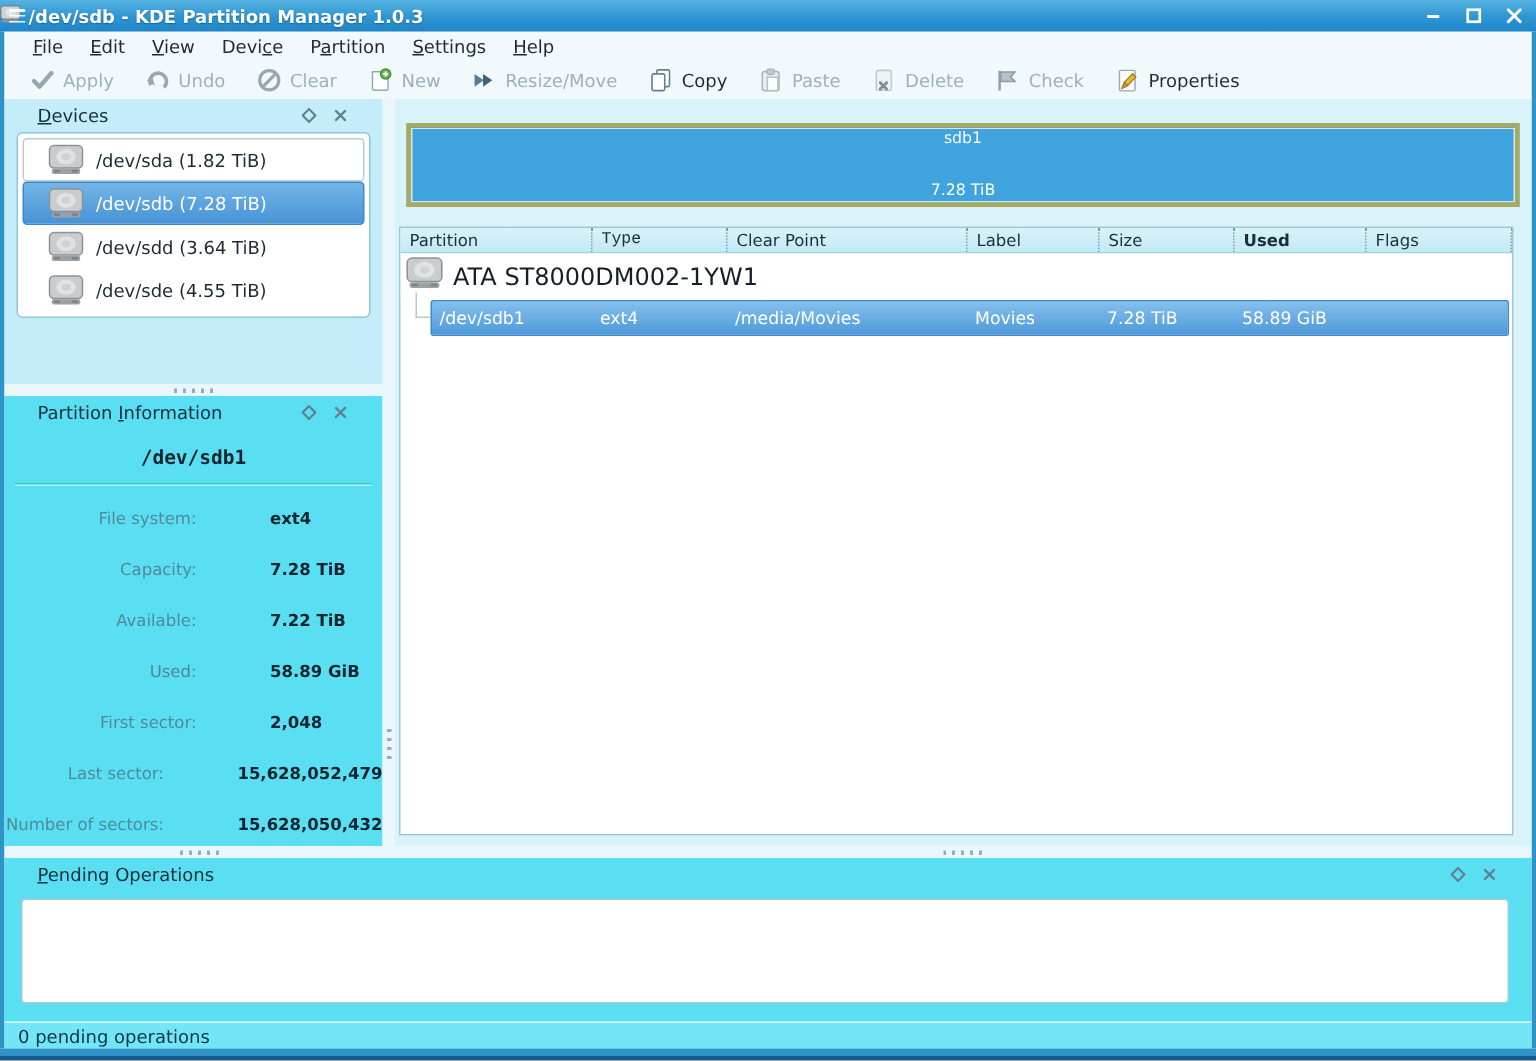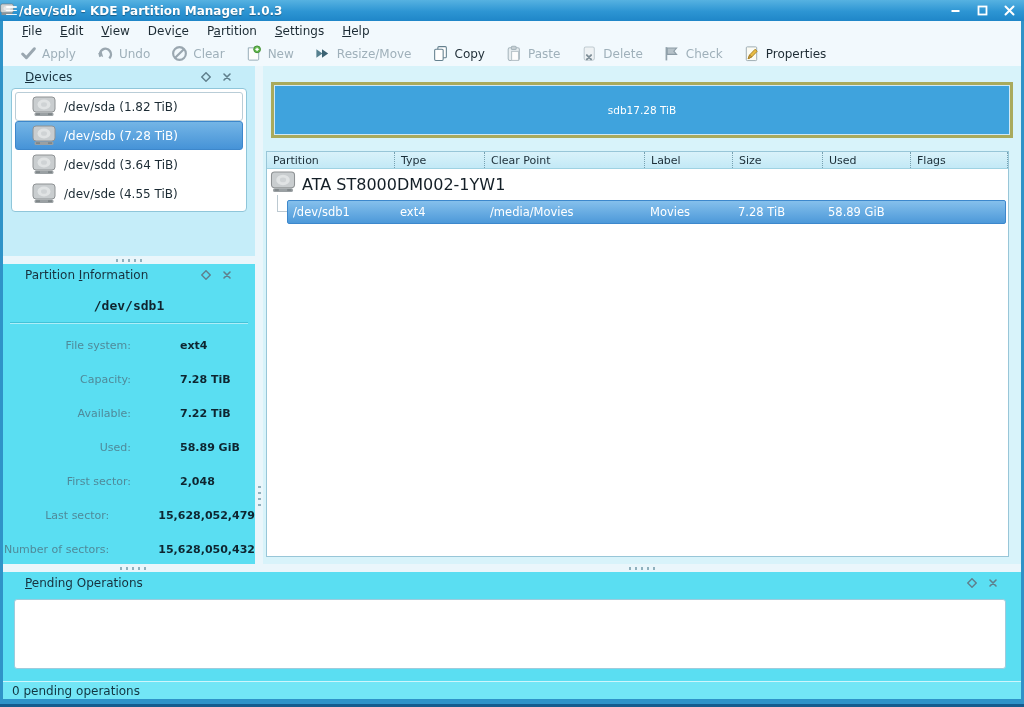--- a/index.html
+++ b/index.html
@@ -65,21 +65,21 @@
   .dock-partinfo { flex:1; background:#5adef2; display:flex; flex-direction:column; overflow:hidden; }
   .pi-heading { text-align:center; margin-top:13px; font-family:"DejaVu Sans Mono", monospace; font-weight:bold; font-size:13px; color:#10242e; }
   .pi-divider { margin:9px 7px 0 7px; border-top:1px solid #42c2d8; border-bottom:1px solid #aeeef8; }
   .pi-rows { margin-top:4px; }
   .pi-row { height:34px; display:flex; align-items:center; font-size:11px;gap:43px; }
   .pi-label { width:128px; text-align:right; color:#4f8a9a; }
   .pi-value { margin-left:6px; font-weight:bold; color:#0e2530; }
 
   
   .bar-wrap { margin:16px 8px 0 8px; height:56px; flex:0 0 56px; border:3px solid #a9aa5c; background:#3fa3dd;
-    box-shadow: inset 0 0 0 1px rgba(255,255,255,.75); display:flex; flex-direction:row; align-items:center; justify-content:center;
+    box-shadow: inset 0 0 0 1px rgba(255,255,255,.75); display:flex; flex-direction:column; align-items:center; justify-content:space-between;
     color:#fff; font-size:10.5px; line-height:1.4; cursor:pointer; }
 
   
   .table { margin:13px 12px 0 3px; flex:0 0 406px; height:406px; background:#fff; border:1px solid #98c6d8; display:flex; flex-direction:column; overflow:hidden; }
   .thead { height:17px; flex:0 0 17px; display:flex; background:linear-gradient(#d9f2fa,#c3e9f6); border-bottom:1px solid #9fd2e2; font-size:11px; color:#1c2e38; }
   .th { display:flex; align-items:center; padding-left:6px; }
   .th + .th { border-left:1px dotted #76a0b0; }
   .th:last-child { border-right:1px dotted #76a0b0; }
   .trow-dev { height:30px; flex:0 0 30px; display:flex; align-items:center; gap:6px; padding-left:3px; font-size:16px; color:#141f27; cursor:pointer; background:#fff;}
   .tbl-dev-icon svg { width:26px; height:22px; }
@@ -372,25 +372,25 @@
 
       <div class="central">
         <div class="bar-wrap">
           <span>sdb1</span>
           <span>7.28 TiB</span>
         </div>
 
         <div class="table">
           <div class="thead" id="thead">
               <div class="th" style="width: 127px;">Partition</div>
-              <div class="th" style="width: 90px;">Type</div>
+              <div class="th" style="width: 90px; font-family: Liberation Mono, monospace;">Type</div>
               <div class="th" style="width: 160px;">Clear Point</div>
               <div class="th" style="width: 88px;">Label</div>
               <div class="th" style="width: 90px;">Size</div>
-              <div class="th" style="width: 88px;">Used</div>
+              <div class="th" style="width: 88px; font-weight: bold;">Used</div>
               <div class="th" style="width: 100px; flex: 1 1 0%;">Flags</div>
             </div>
           <div class="trow-dev">
             <span class="tbl-dev-icon" id="tbl-dev-icon"><svg viewBox="0 0 24 21">
                   <rect x="1" y="1" width="22" height="15" rx="3" fill="#c9cdcf" stroke="#8e9294"></rect>
                   <ellipse cx="12" cy="8.5" rx="6.5" ry="5" fill="#e0e3e4"></ellipse>
                   <ellipse cx="12" cy="8.5" rx="3" ry="2.3" fill="#cfd3d5"></ellipse>
                   <rect x="2.5" y="16.5" width="19" height="3.5" rx="1.5" fill="#9aa0a3"></rect>
                   <rect x="4" y="17.3" width="4" height="1.6" fill="#7d8386"></rect>
                   <rect x="16" y="17.3" width="4" height="1.6" fill="#7d8386"></rect>

